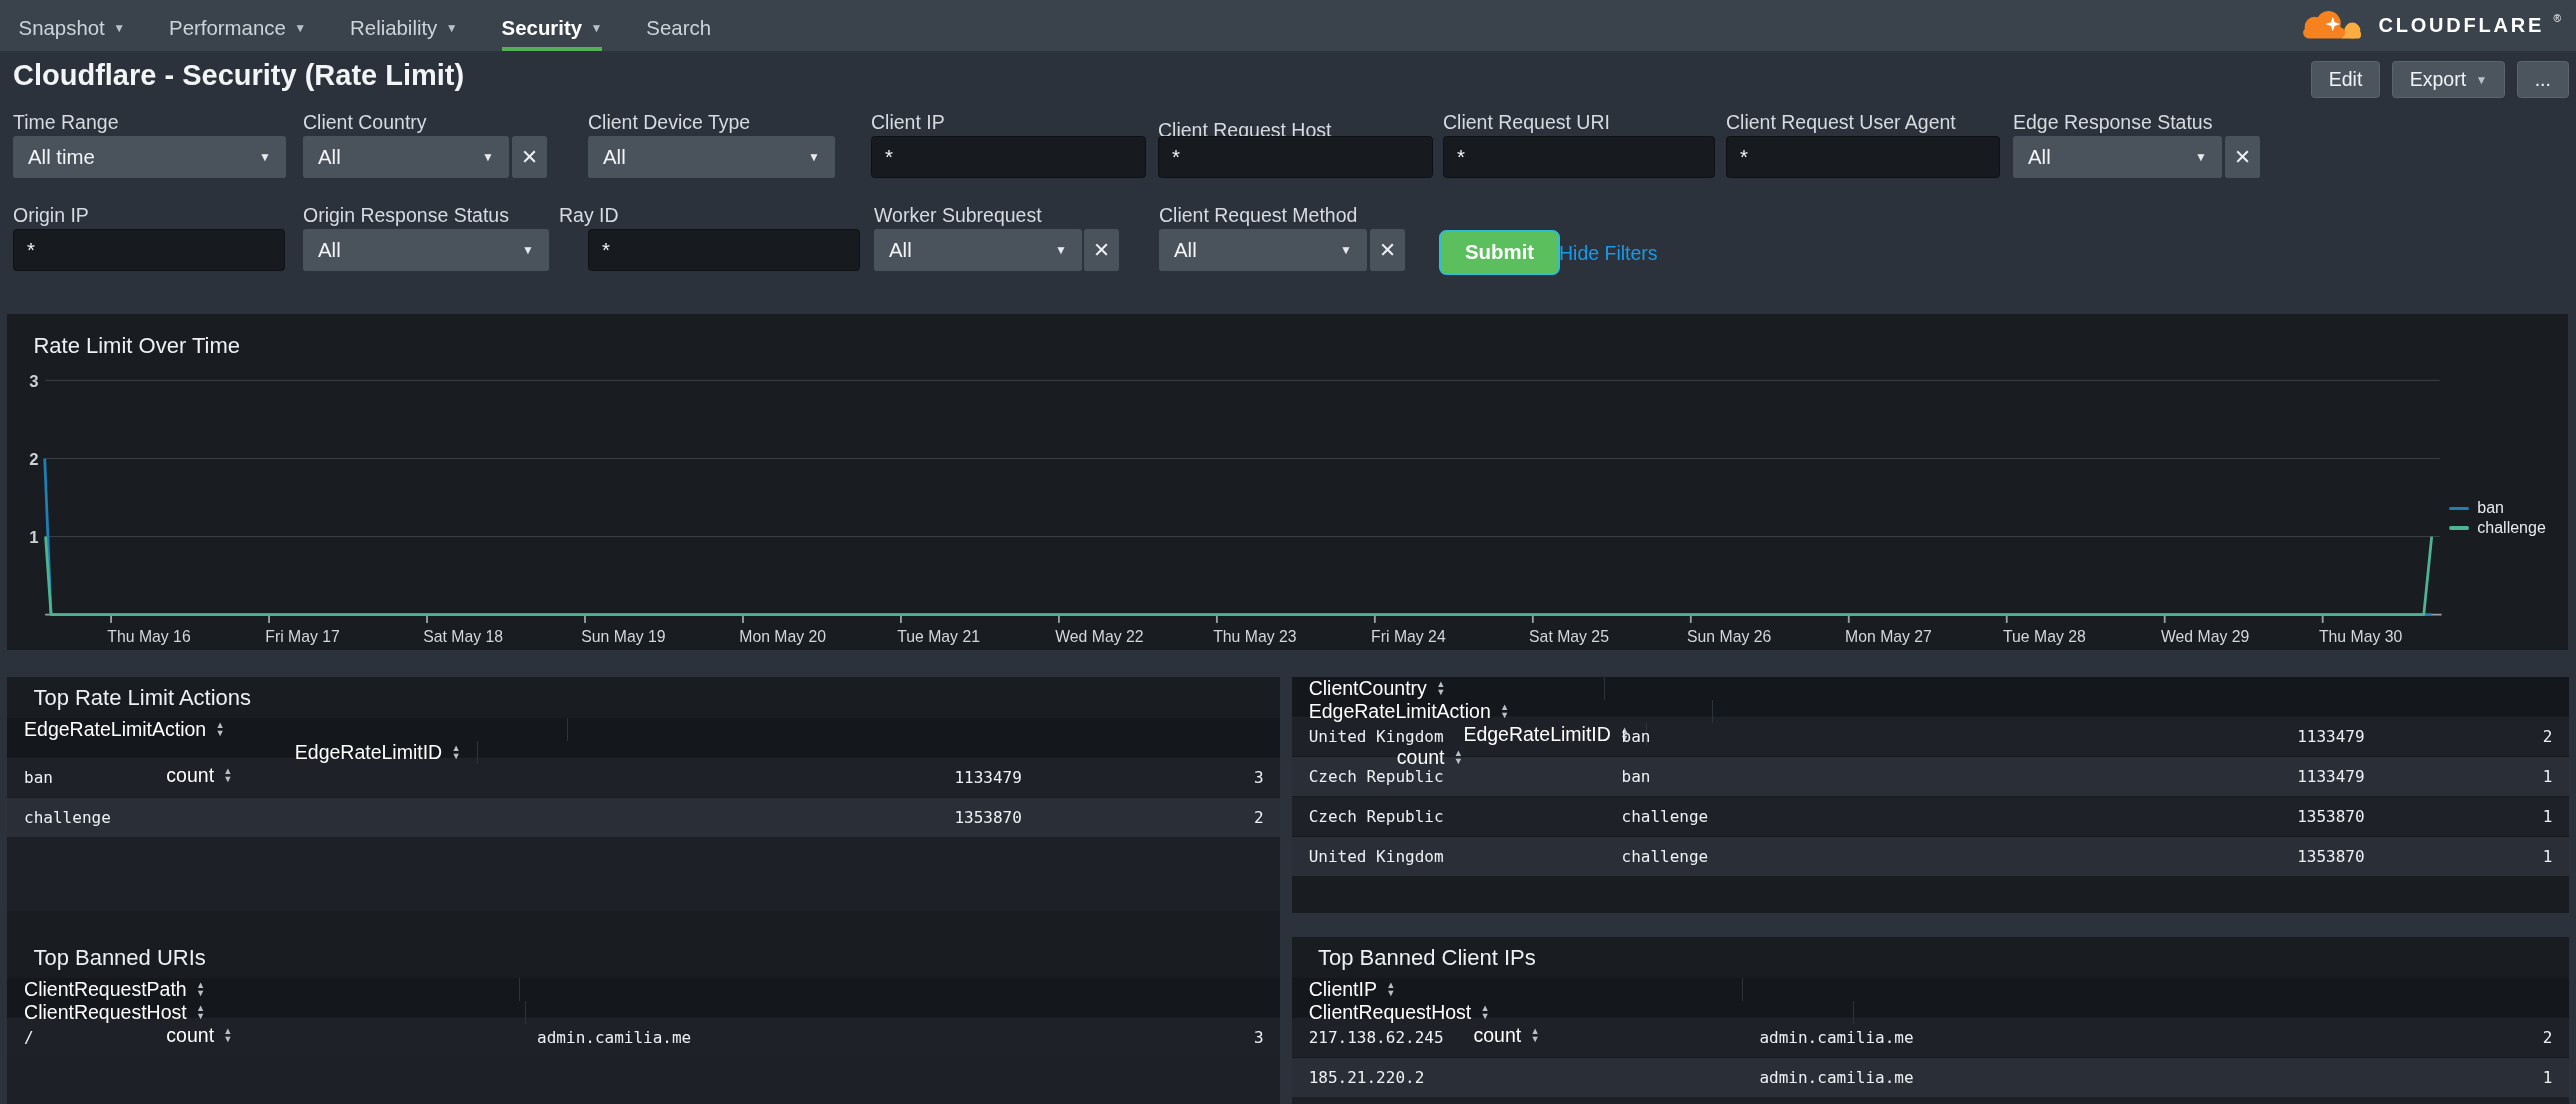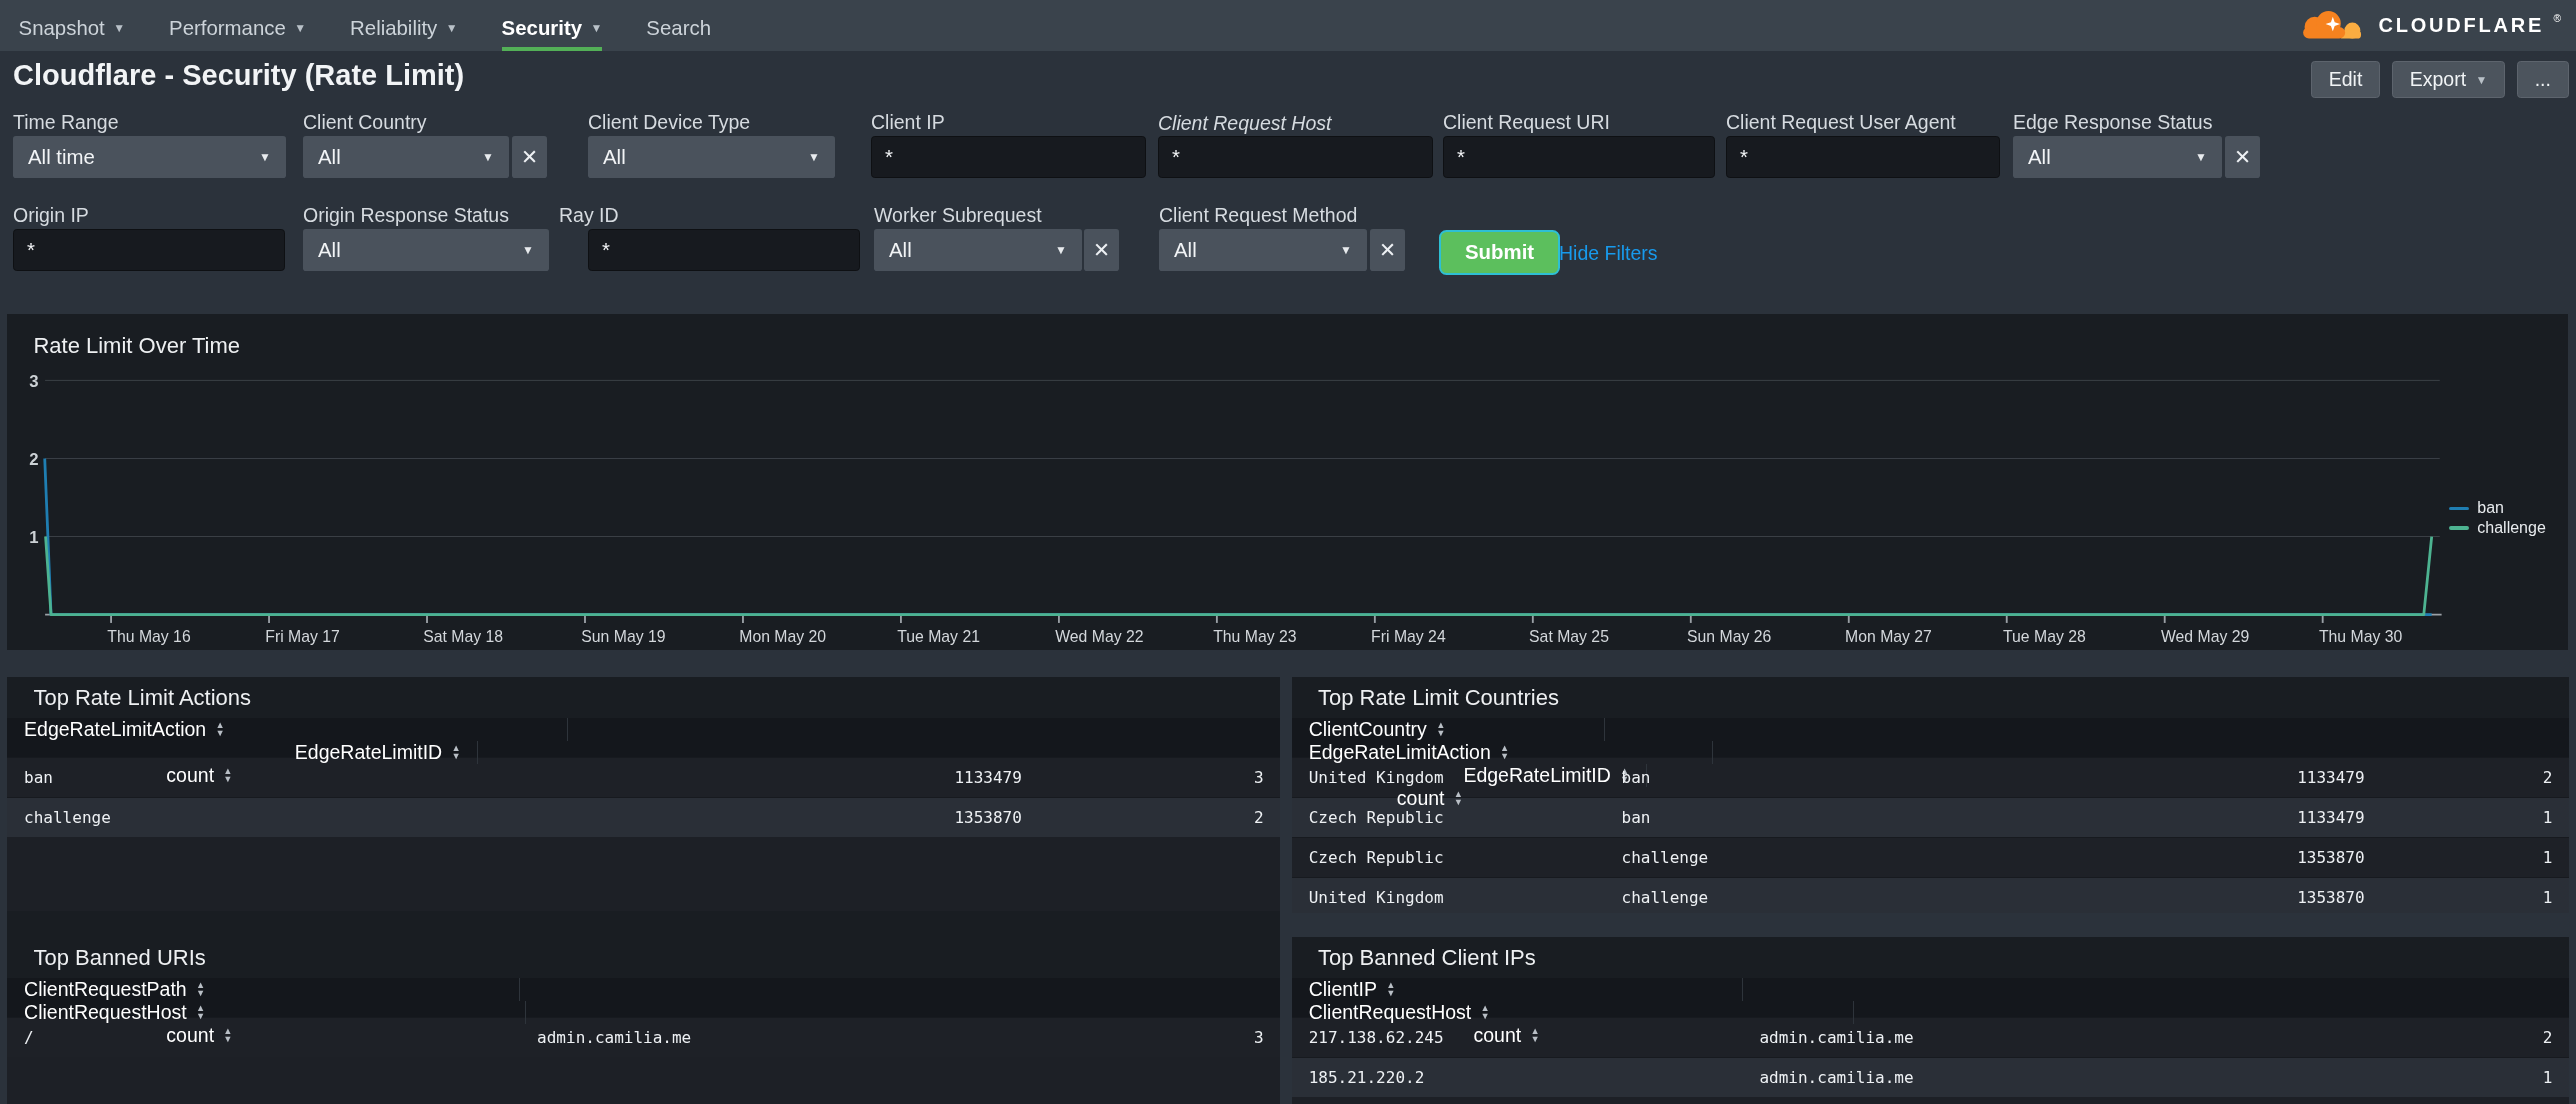--- a/index.html
+++ b/index.html
@@ -130,21 +130,21 @@
       </div>
       <div class="flabel" style="left: 588px; top: 111px;">Client Device Type</div>
       <div class="select" style="left: 588px; top: 136px; width: 247px;">
         <span>All</span>
         <span class="sel-caret">▼</span>
       </div>
       <div class="flabel" style="left: 871px; top: 111px;">Client IP</div>
       <div class="tinput" style="left: 871px; top: 136px; width: 275px;">
         <span>*</span>
       </div>
-      <div class="flabel" style="left: 1158px; top: 112px; font-style: italic;">Client Request Host</div>
+      <div class="flabel" style="left: 1158px; top: 119px;">Client Request Host</div>
       <div class="tinput" style="left: 1158px; top: 136px; width: 275px;">
         <span>*</span>
       </div>
       <div class="flabel" style="left: 1443px; top: 111px;">Client Request URI</div>
       <div class="tinput" style="left: 1443px; top: 136px; width: 272px;">
         <span>*</span>
       </div>
       <div class="flabel" style="left: 1726px; top: 111px;">Client Request User Agent</div>
       <div class="tinput" style="left: 1726px; top: 136px; width: 274px;">
         <span>*</span>
@@ -276,21 +276,20 @@
           <div class="td right" style="width: 19%;">3</div>
         </div>
         <div class="trow even">
           <div class="td" style="width: 44%;">challenge</div>
           <div class="td right" style="width: 37%;">1353870</div>
           <div class="td right" style="width: 19%;">2</div>
         </div>
         <div class="filler" style="height: 74px;"></div>
       </div>
       <div class="panel" style="left: 1292px; top: 677px; width: 1277px; height: 236px;">
-        <div class="panel-title">Top Rate Limit Countries</div>
         <div class="thead">
           <div class="th" style="width: 24.5%;">
             <span>ClientCountry</span>
             <span class="sort">
               <span>▲</span>
               <span>▼</span>
             </span>
           </div>
           <div class="th" style="width: 33%;">
             <span>EdgeRateLimitAction</span>

